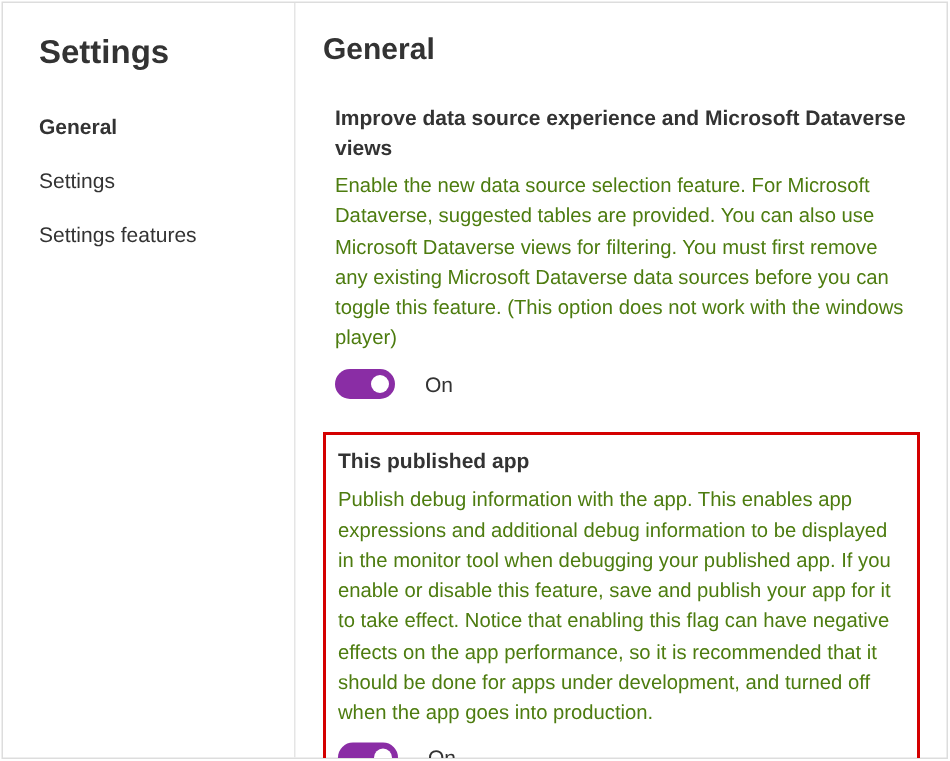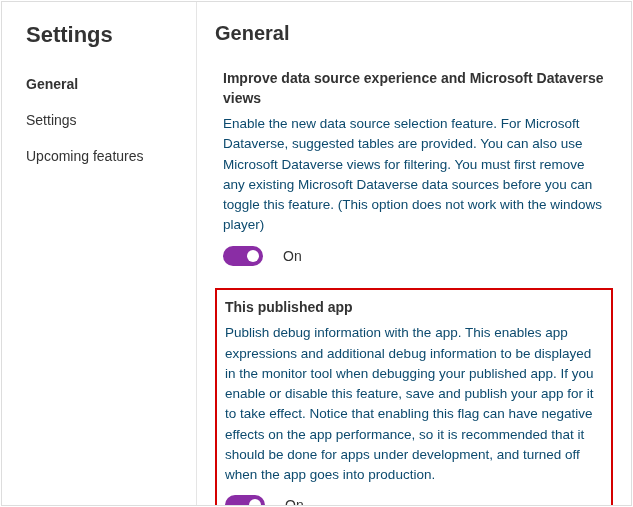--- a/index.html
+++ b/index.html
@@ -60,21 +60,21 @@
     }
     .setting-title {
       font-size: 14px;
       font-weight: 600;
       color: #333;
       margin-bottom: 6px;
       line-height: 1.4;
     }
     .setting-desc {
       font-size: 13.5px;
-      color: #0c4a6e;
+      color: #4d7c0f;
       line-height: 1.5;
       margin-bottom: 10px;
     }
     .toggle-row {
       display: flex;
       align-items: center;
       gap: 20px;
     }
     .toggle {
       width: 40px;
@@ -106,21 +106,21 @@
 <div class="container">
   <div class="sidebar">
     <div class="sidebar-title">Settings</div>
     <div class="sidebar-item active">
       <span>General</span>
     </div>
     <div class="sidebar-item">
       <span>Settings</span>
     </div>
     <div class="sidebar-item">
-      <span>Upcoming features</span>
+      <span>Settings features</span>
     </div>
   </div>
 
   <div class="main">
     <div class="main-title">General</div>
 
     <div class="setting-block">
       <div class="setting-title">Improve data source experience and Microsoft Dataverse views</div>
       <div class="setting-desc">Enable the new data source selection feature. For Microsoft Dataverse, suggested tables are provided. You can also use Microsoft Dataverse views for filtering. You must first remove any existing Microsoft Dataverse data sources before you can toggle this feature. (This option does not work with the windows player)</div>
       <div class="toggle-row">

